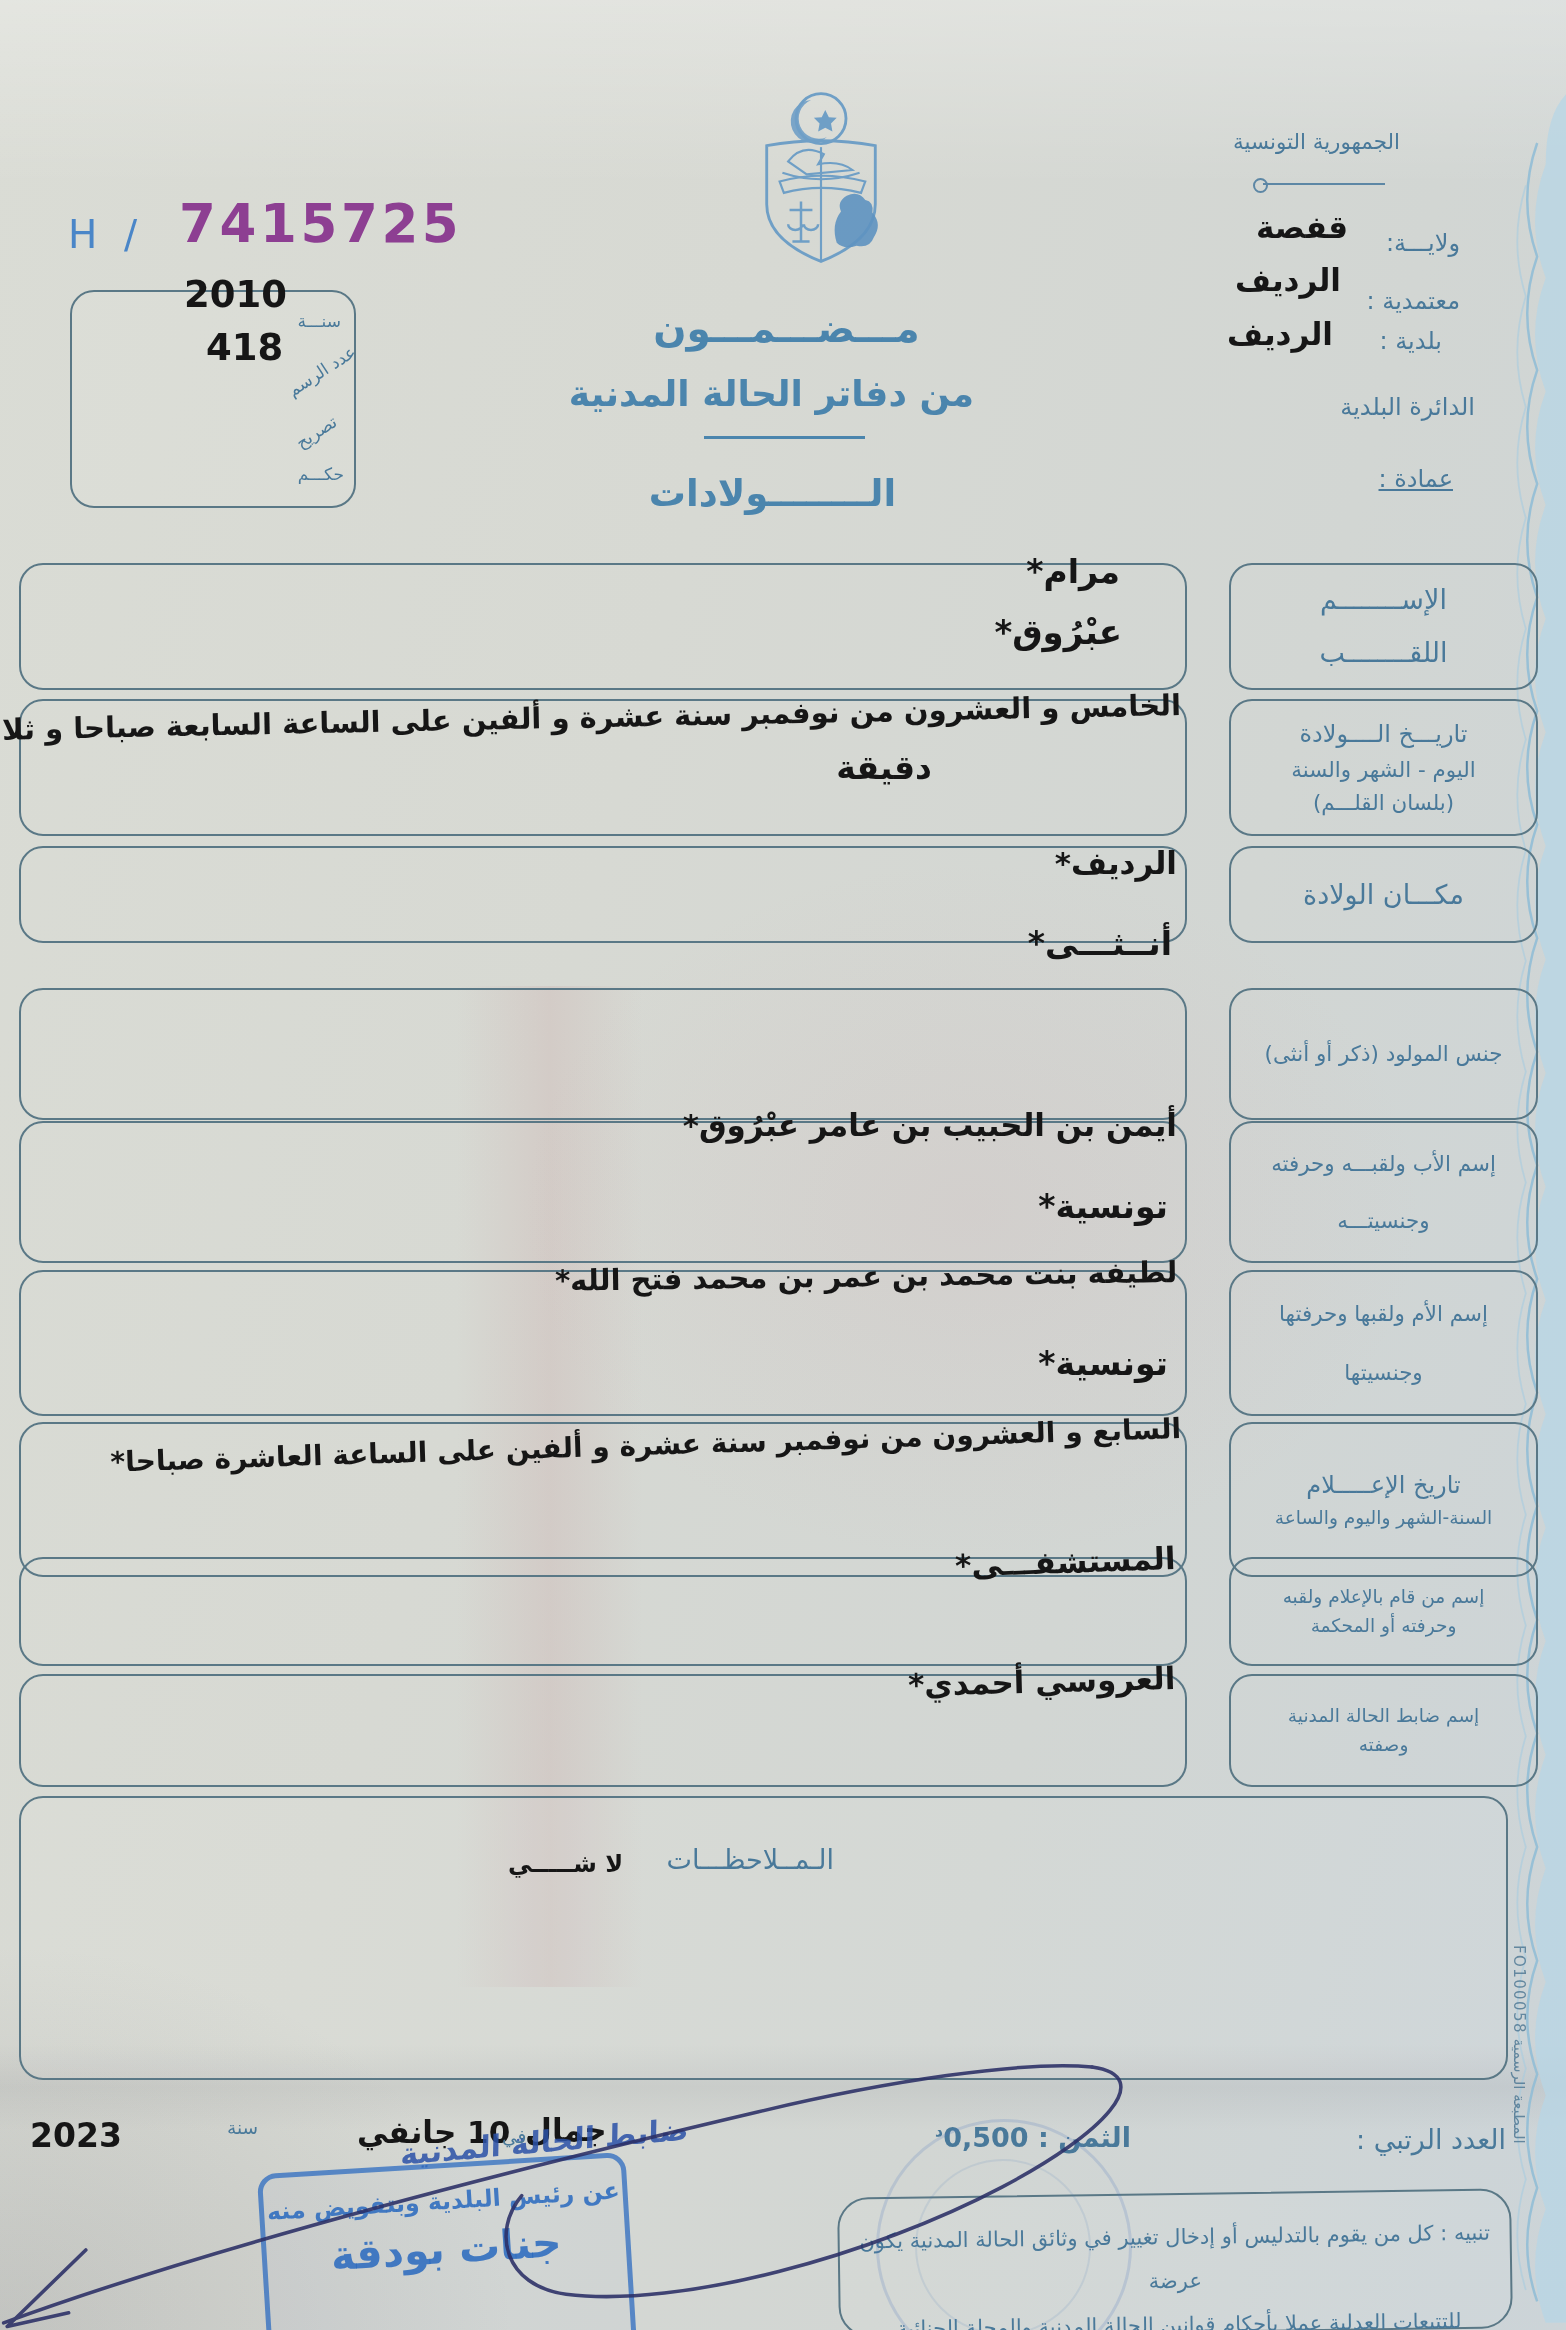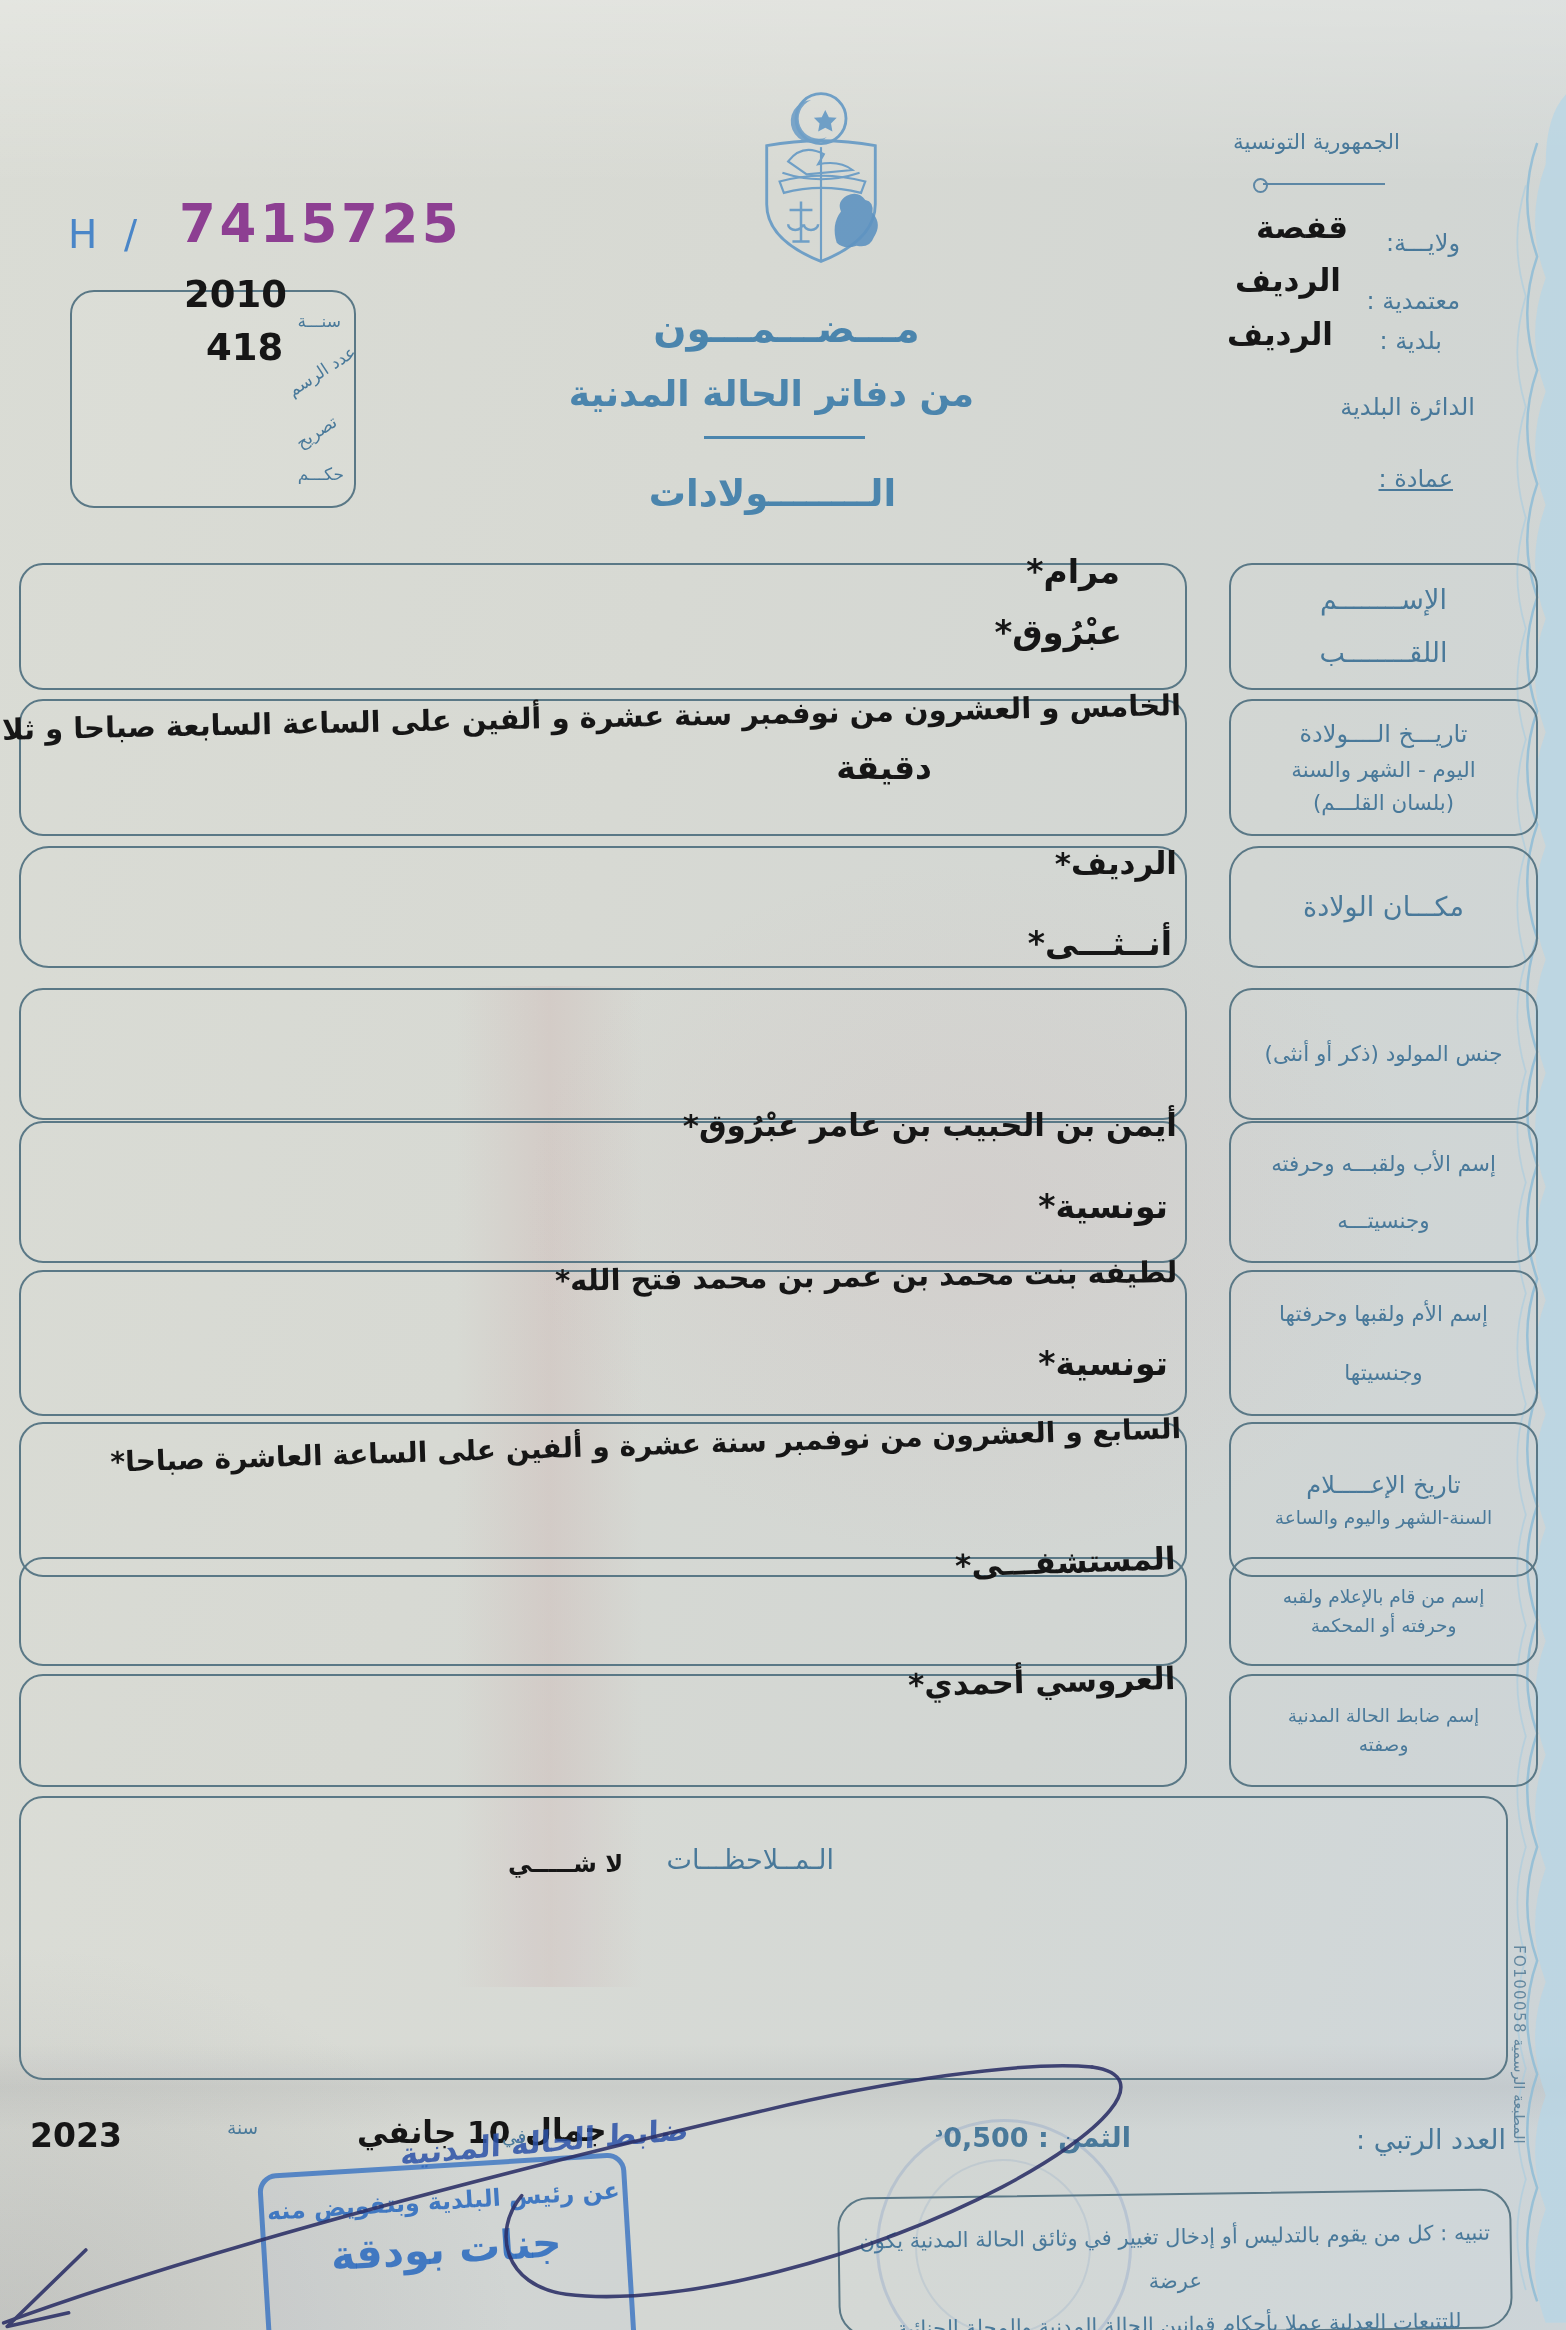--- a/index.html
+++ b/index.html
@@ -24,21 +24,21 @@
 
   .teal{color:#49799a;}
   .lblline{color:#49799a;text-align:center;line-height:1.55;}
   .boxline{border:2.1px solid #5a7886;border-radius:24px;background:rgba(255,255,255,.06);}
 
   .lbox{position:absolute;left:1229px;width:309px;border:2.1px solid #5a7886;border-radius:23px;
         display:flex;flex-direction:column;justify-content:center;align-items:center;padding:4.3px 7.1px;box-sizing:border-box;}
   .vbox{position:absolute;left:18.6px;width:1168px;border:2.1px solid #5a7886;border-radius:24px;box-sizing:border-box;}
 
   .r1{top:563px;height:127px;}   .r2{top:699px;height:137px;}
-  .r3{top:846px;height:122px;border-radius:30px;}  .r4{top:988px;height:132px;}
+  .r3{top:846px;height:97px;}  .r4{top:988px;height:132px;}
   .r5{top:1121px;height:142px;}  .r6{top:1270px;height:146px;}
   .r7{top:1422px;height:155px;}  .r8{top:1557px;height:109px;}
   .r9{top:1674px;height:113px;}
   .rnotes{top:1796px;height:280px;}
 
   .tv{position:absolute;font-weight:bold;color:#161616;white-space:nowrap;direction:rtl;}
   .hand{color:#2b52a8;}
   .fs26{font-size:18.6px;} .fs30{font-size:21.4px;} .fs34{font-size:24px;}
   .fs38{font-size:27px;} .fs41{font-size:29px;} .fs44{font-size:31px;} .fs46{font-size:33px;}
 

